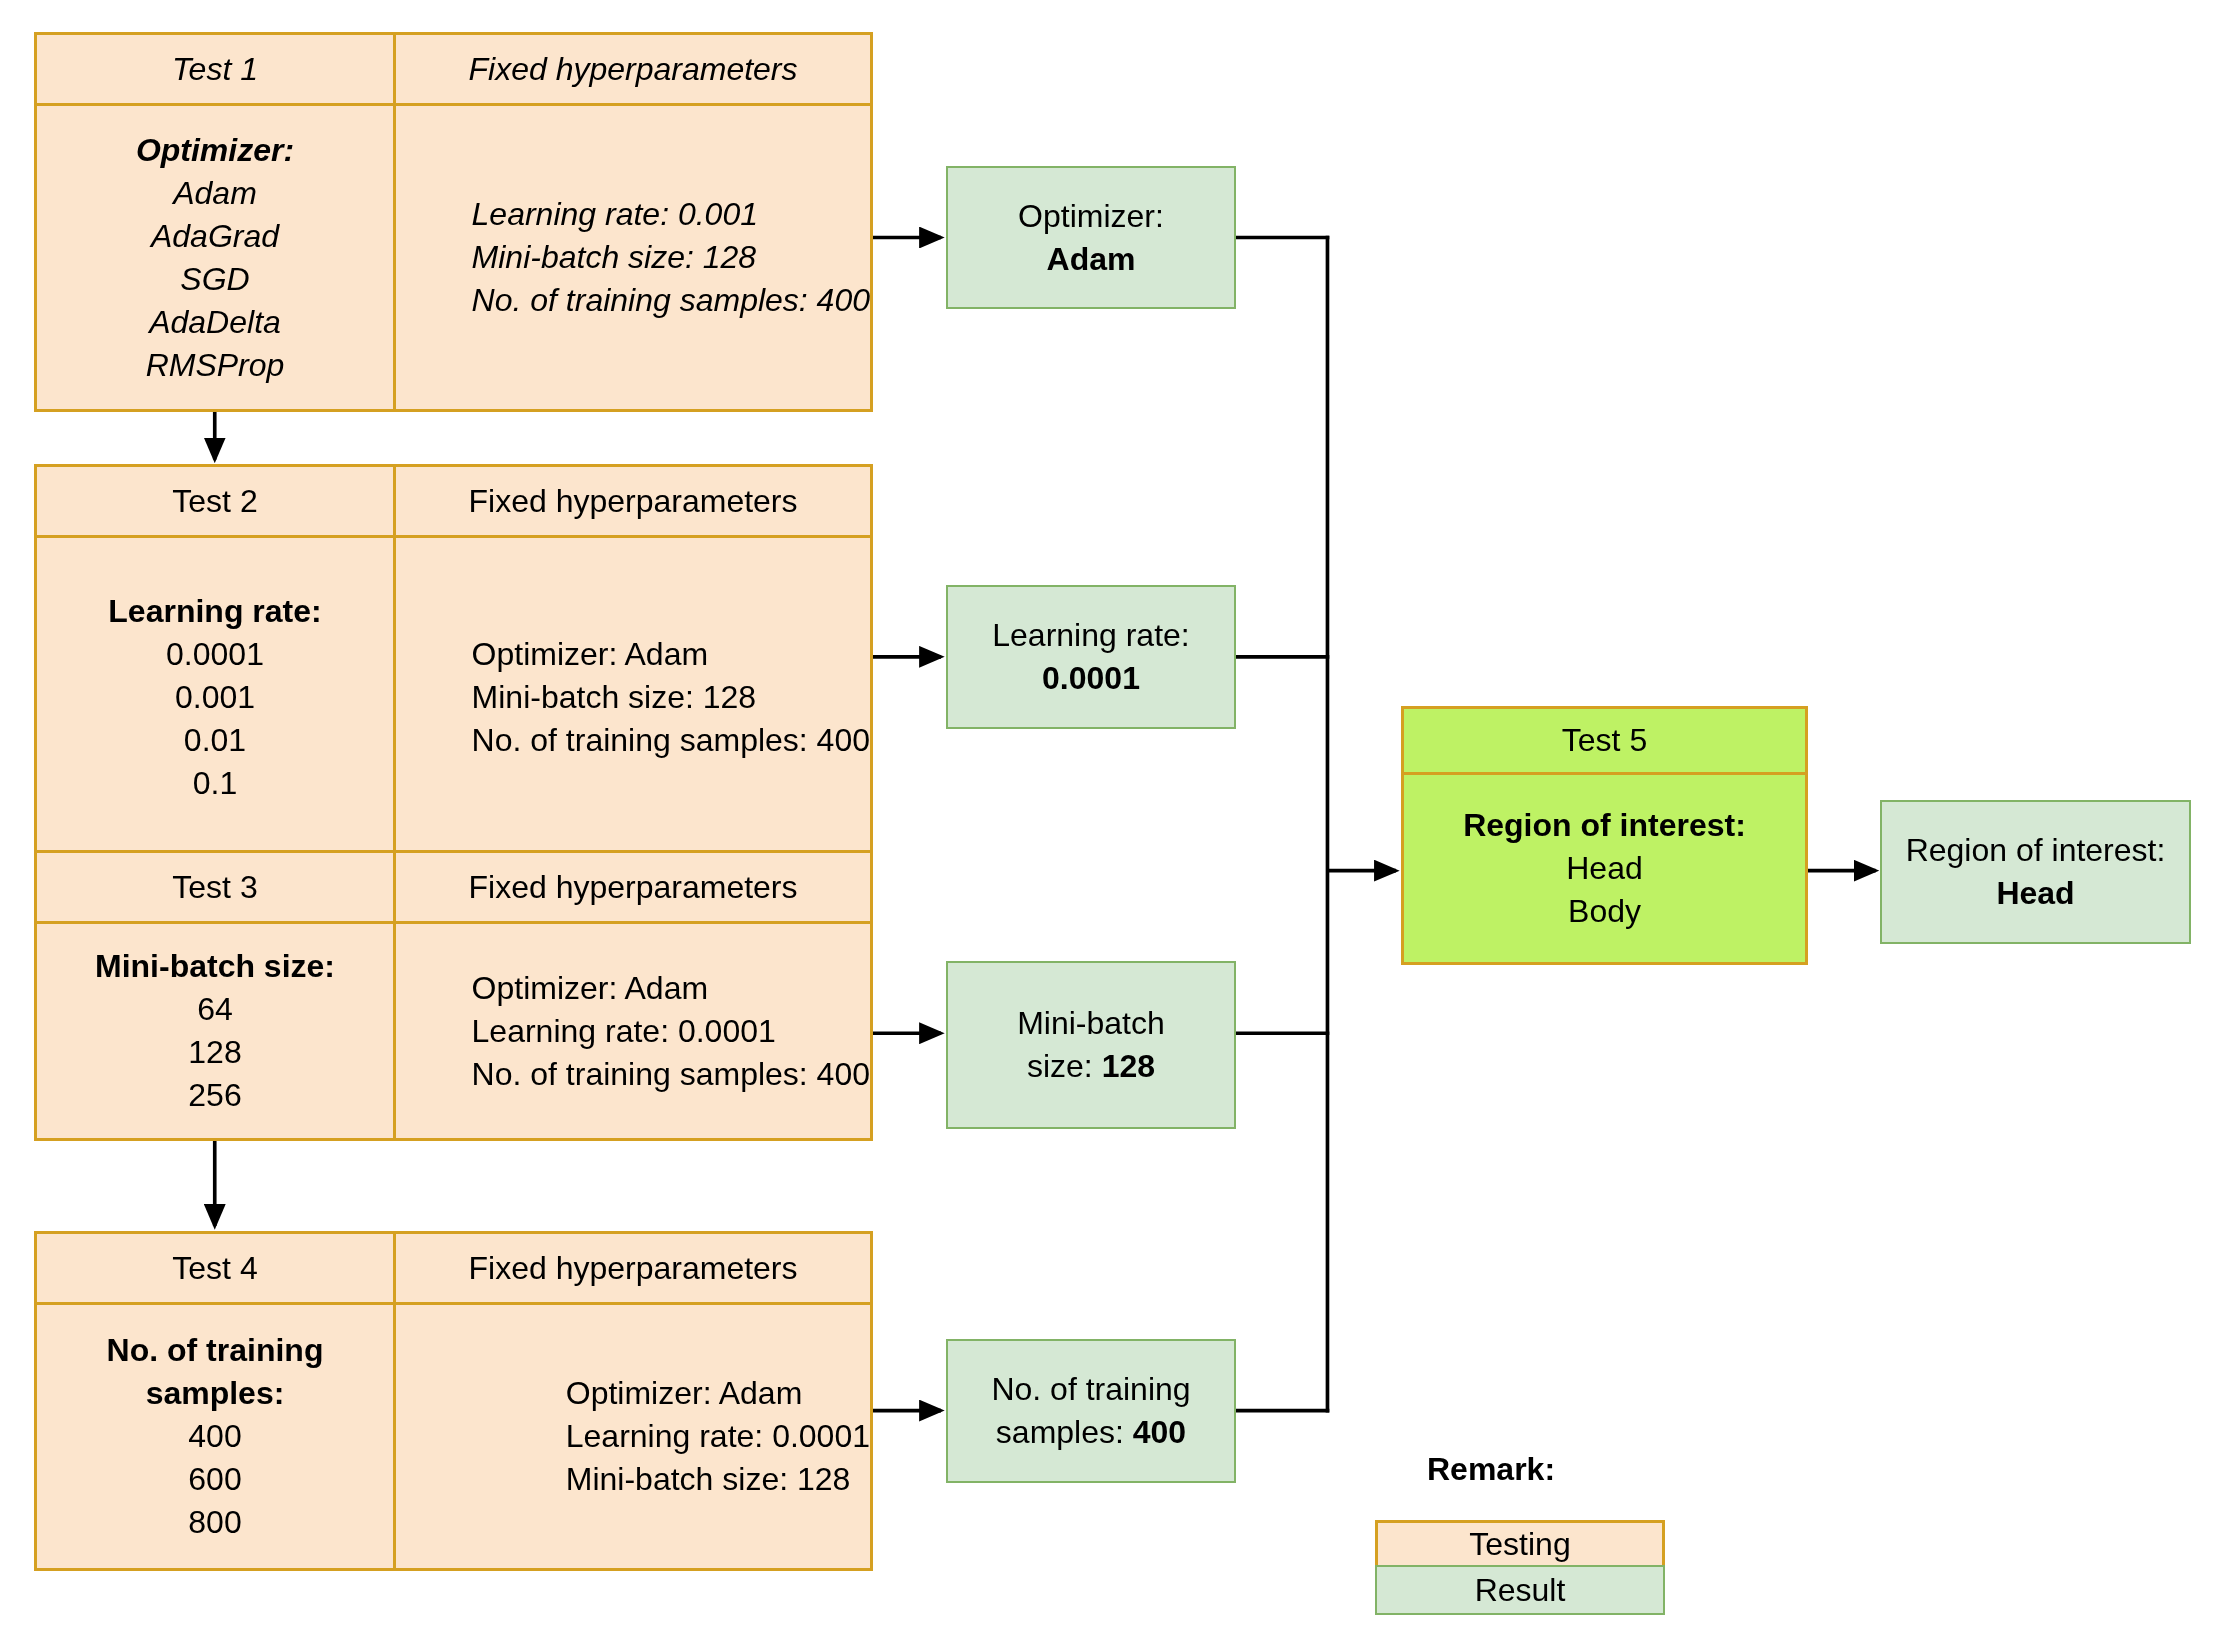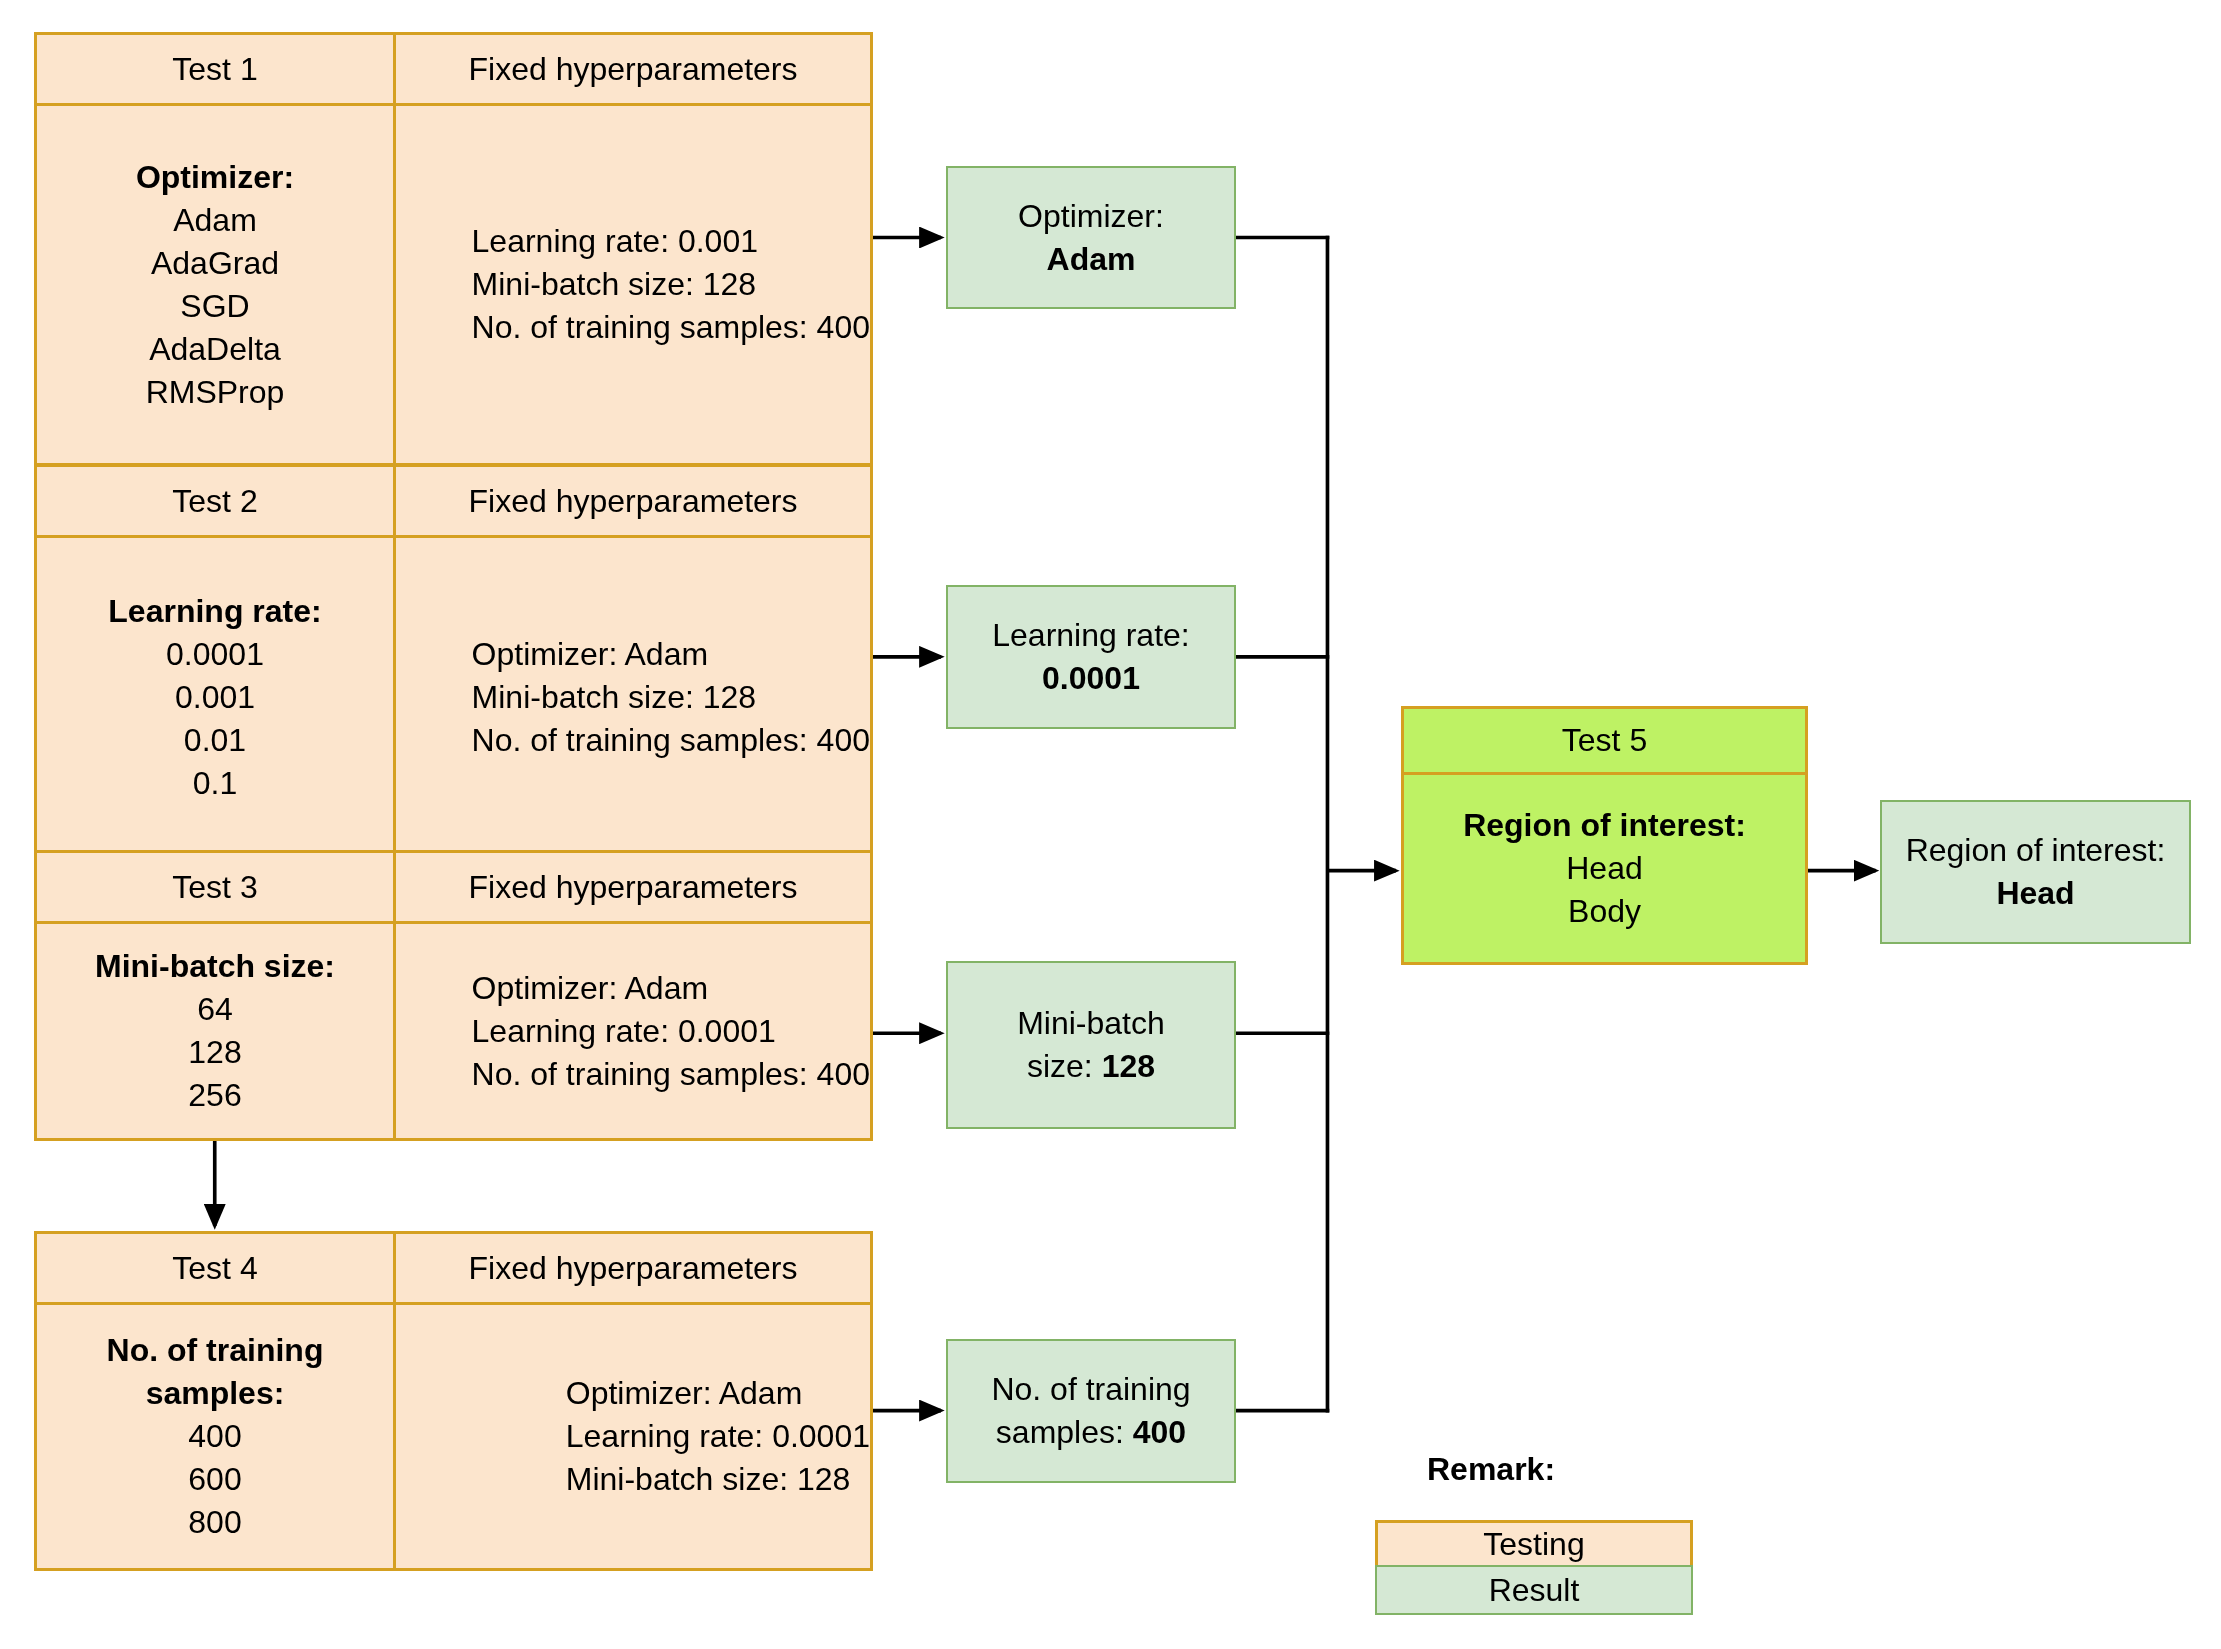--- a/index.html
+++ b/index.html
@@ -5,21 +5,21 @@
   html,body{margin:0;padding:0;background:#ffffff;}
   body{font-family:"Liberation Sans","DejaVu Sans",sans-serif;color:#000;}
   .canvas{position:relative;width:2221px;height:1649px;background:#ffffff;overflow:hidden;
           font-size:32px;line-height:43px;}
   .connectors{position:absolute;left:0;top:0;width:2221px;height:1649px;pointer-events:none;}
 
   
   .test-table{position:absolute;left:34px;width:839px;background:#FCE5CD;
               border:3.7px solid #D5A021;box-sizing:border-box;
               display:grid;grid-template-columns:359px 1fr;grid-template-rows:71px 1fr;}
-  #t1{top:32px;height:434px;}
+  #t1{top:32px;height:380px;font-style:italic;}
   #t2{top:464px;height:395px;}
   #t3{top:850px;height:291px;}
   #t4{top:1231px;height:340px;}
   .hdr{display:flex;align-items:center;justify-content:center;
        border-bottom:3.7px solid #D5A021;box-sizing:border-box;}
   .hdr.c1{border-right:3.7px solid #D5A021;}
   .body-c1{border-right:3.7px solid #D5A021;box-sizing:border-box;
            display:flex;flex-direction:column;justify-content:center;align-items:center;
            text-align:center;}
   .body-c2{display:flex;flex-direction:column;justify-content:center;
@@ -46,21 +46,21 @@
   .t5hdr{height:66px;flex:0 0 66px;border-bottom:3.7px solid #D5A021;box-sizing:border-box;
          display:flex;align-items:center;justify-content:center;}
   .t5body{flex:1;display:flex;flex-direction:column;justify-content:center;align-items:center;
           text-align:center;}
 
   
   #final-box{left:1880px;top:800px;width:311px;height:144px;}
 
   
   .legend-title{position:absolute;left:1427px;top:1448px;font-weight:bold;}
-  .legend-box{position:absolute;left:1375px;width:318px;box-sizing:border-box;
+  .legend-box{position:absolute;left:1375px;width:290px;box-sizing:border-box;
               display:flex;align-items:center;justify-content:center;text-align:right;}
   #legend-testing{top:1520px;height:48px;background:#FCE5CD;border:3.7px solid #D5A021;}
   #legend-result{top:1565px;height:50px;background:#D5E8D4;border:2.7px solid #82B366;}
 </style>
 </head>
 <body>
 
 <div class="canvas">
 
   <svg class="connectors" viewBox="0 0 2431 1805" xmlns="http://www.w3.org/2000/svg">

